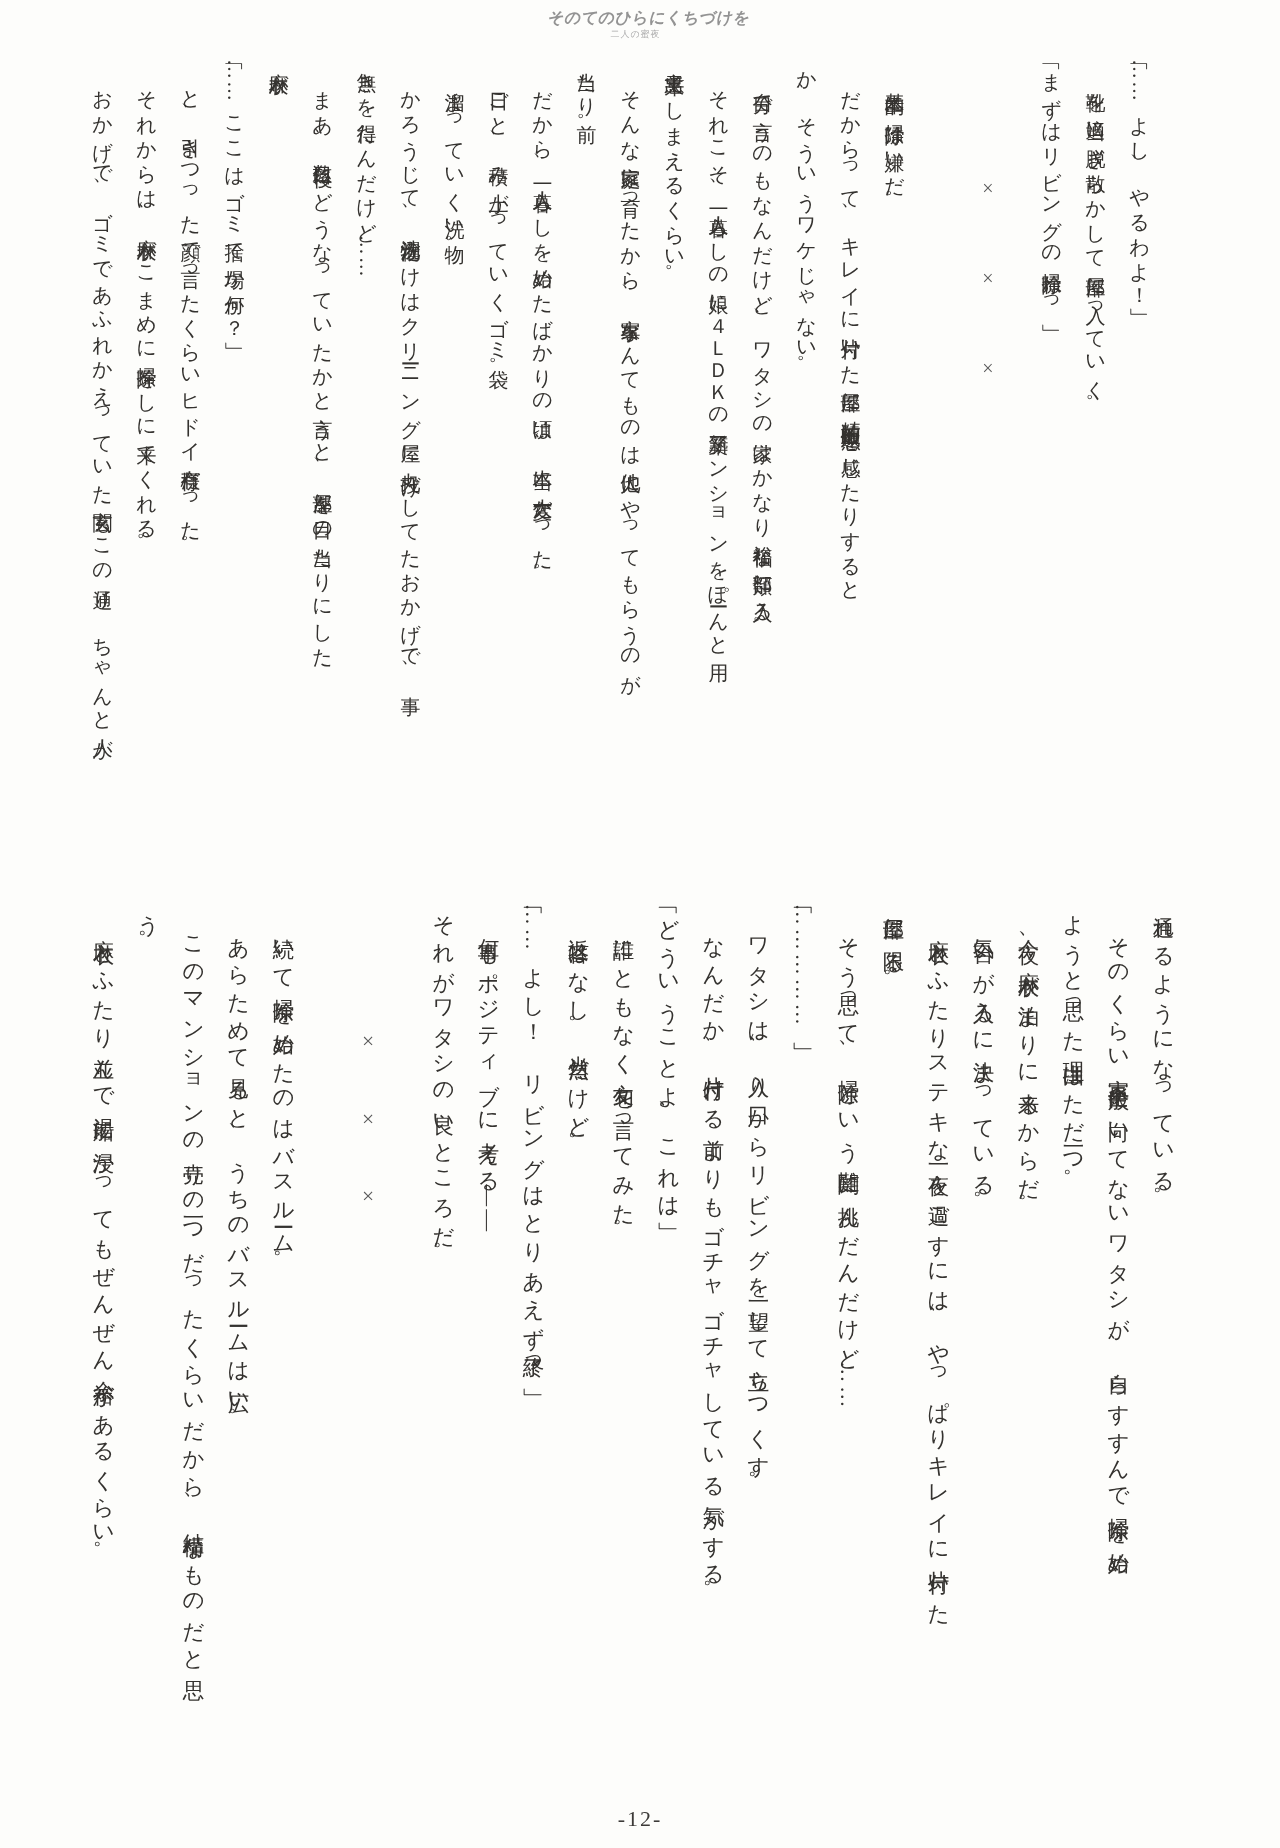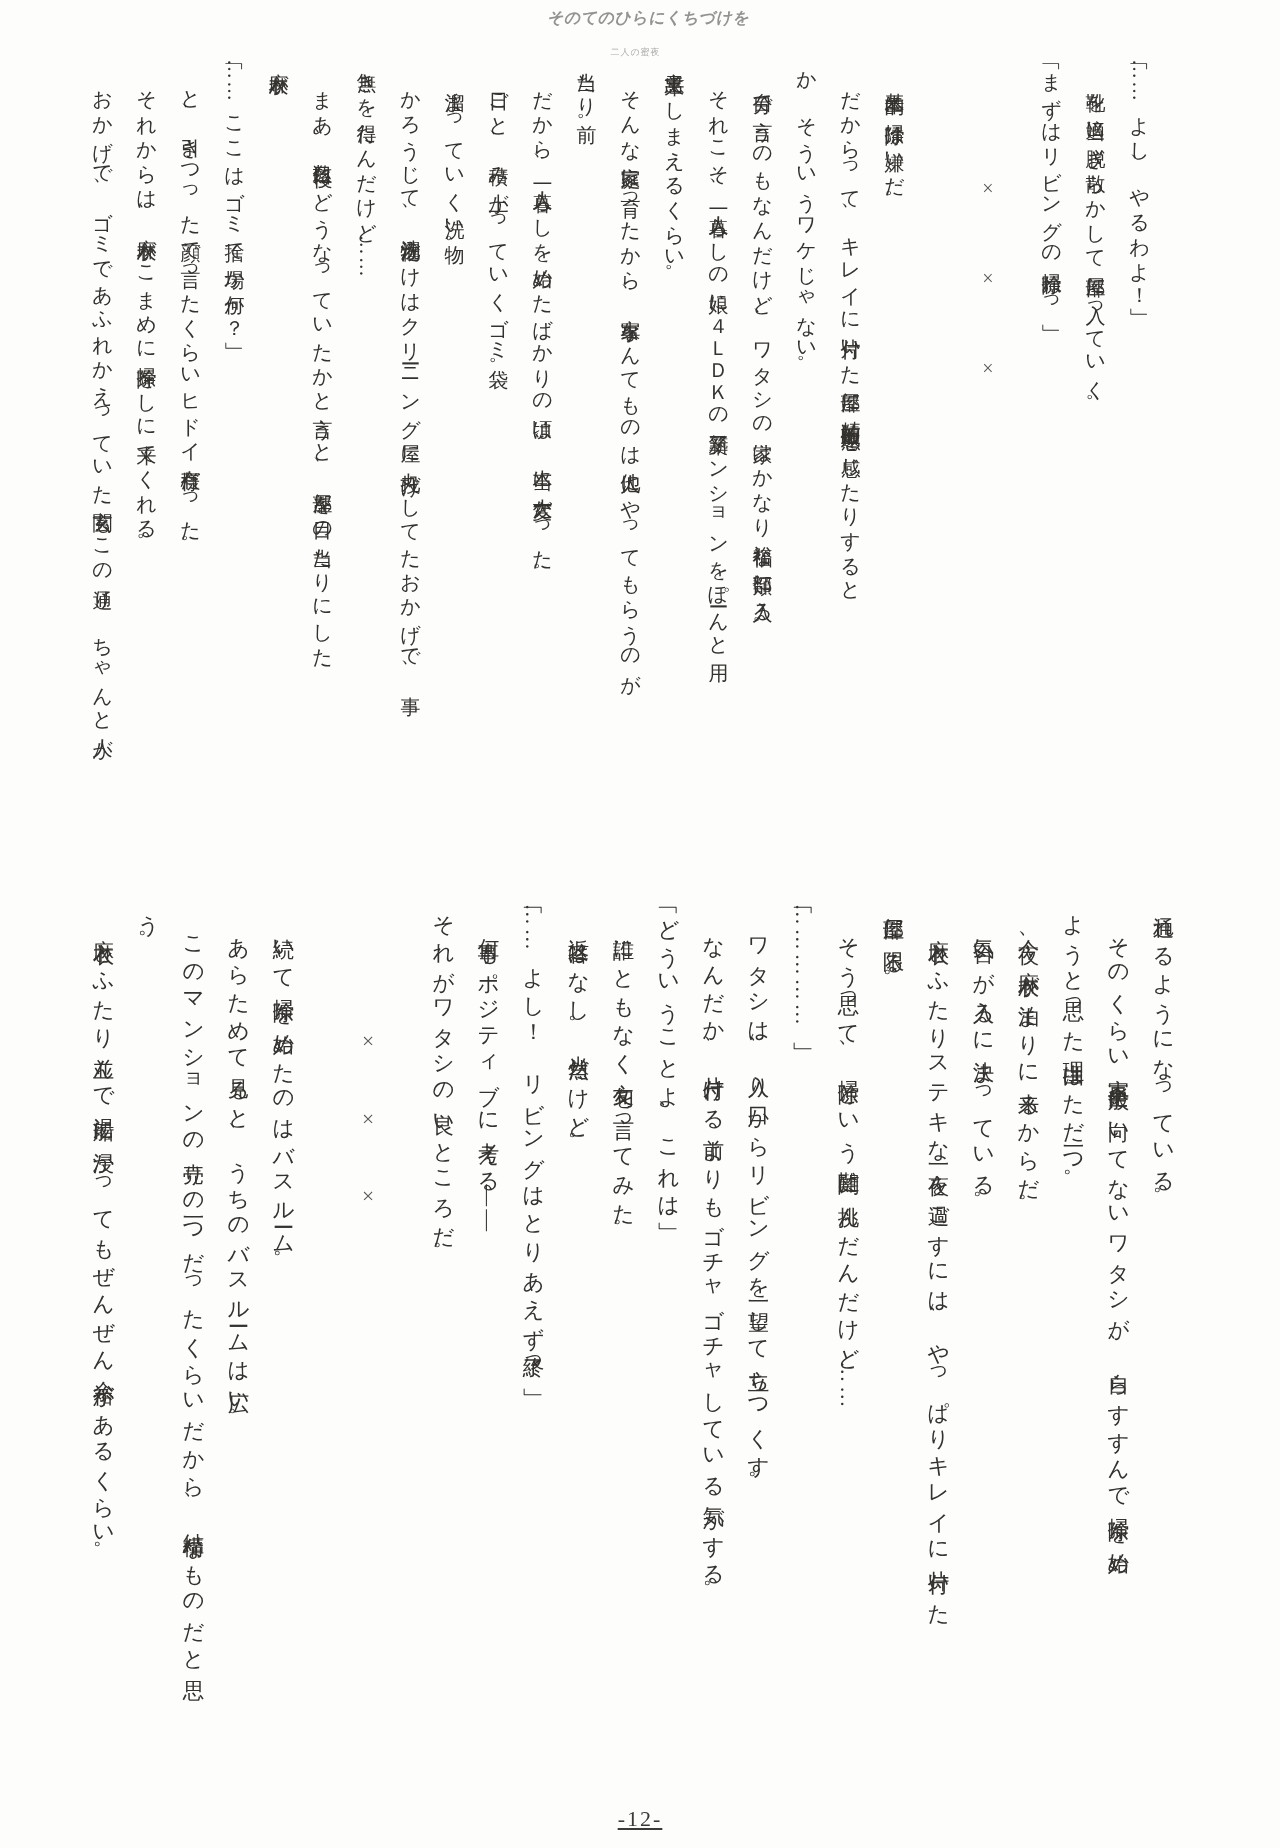--- a/index.html
+++ b/index.html
@@ -17,21 +17,21 @@
     position:absolute;top:9px;left:548px;width:175px;
     text-align:center;line-height:1.15;
     user-select:none;
   }
   .hdr-title{
     font-size:16px;font-weight:bold;color:#939393;
     letter-spacing:0.5px;transform:skewX(-10deg);
     white-space:nowrap;
   }
   .hdr-sub{
-    font-size:9px;color:#ababab;margin-top:20px;letter-spacing:1px;
+    font-size:9px;color:#ababab;margin-top:2px;letter-spacing:1px;
   }
   
   .vblock{
     position:absolute;
     writing-mode:vertical-rl;
     text-orientation:mixed;
     white-space:nowrap;
   }
   .vblock p{margin:0;padding:0;}
   .block-top{
@@ -43,21 +43,21 @@
     font-size:21.5px;letter-spacing:3.5px;line-height:45px;
   }
   .vline{color:#34322f;}
   .sep{color:#5a5a5a;}
   .block-top .sep{margin-left:49px;margin-right:20px;}
   .block-bottom .sep{margin-left:40px;margin-right:30px;}
   
   .pageno{
     position:absolute;bottom:16px;left:0;width:100%;
     text-align:center;
-    font-size:22px;letter-spacing:2px;color:#3c3a38;text-decoration:underline;
+    font-size:22px;letter-spacing:2px;color:#3c3a38;
   }
 </style>
 </head>
 <body>
 
 <div class="page">
 
   <header class="hdr">
     <div class="hdr-title">そのてのひらにくちづけを</div>
     <div class="hdr-sub">二人の蜜夜</div>

